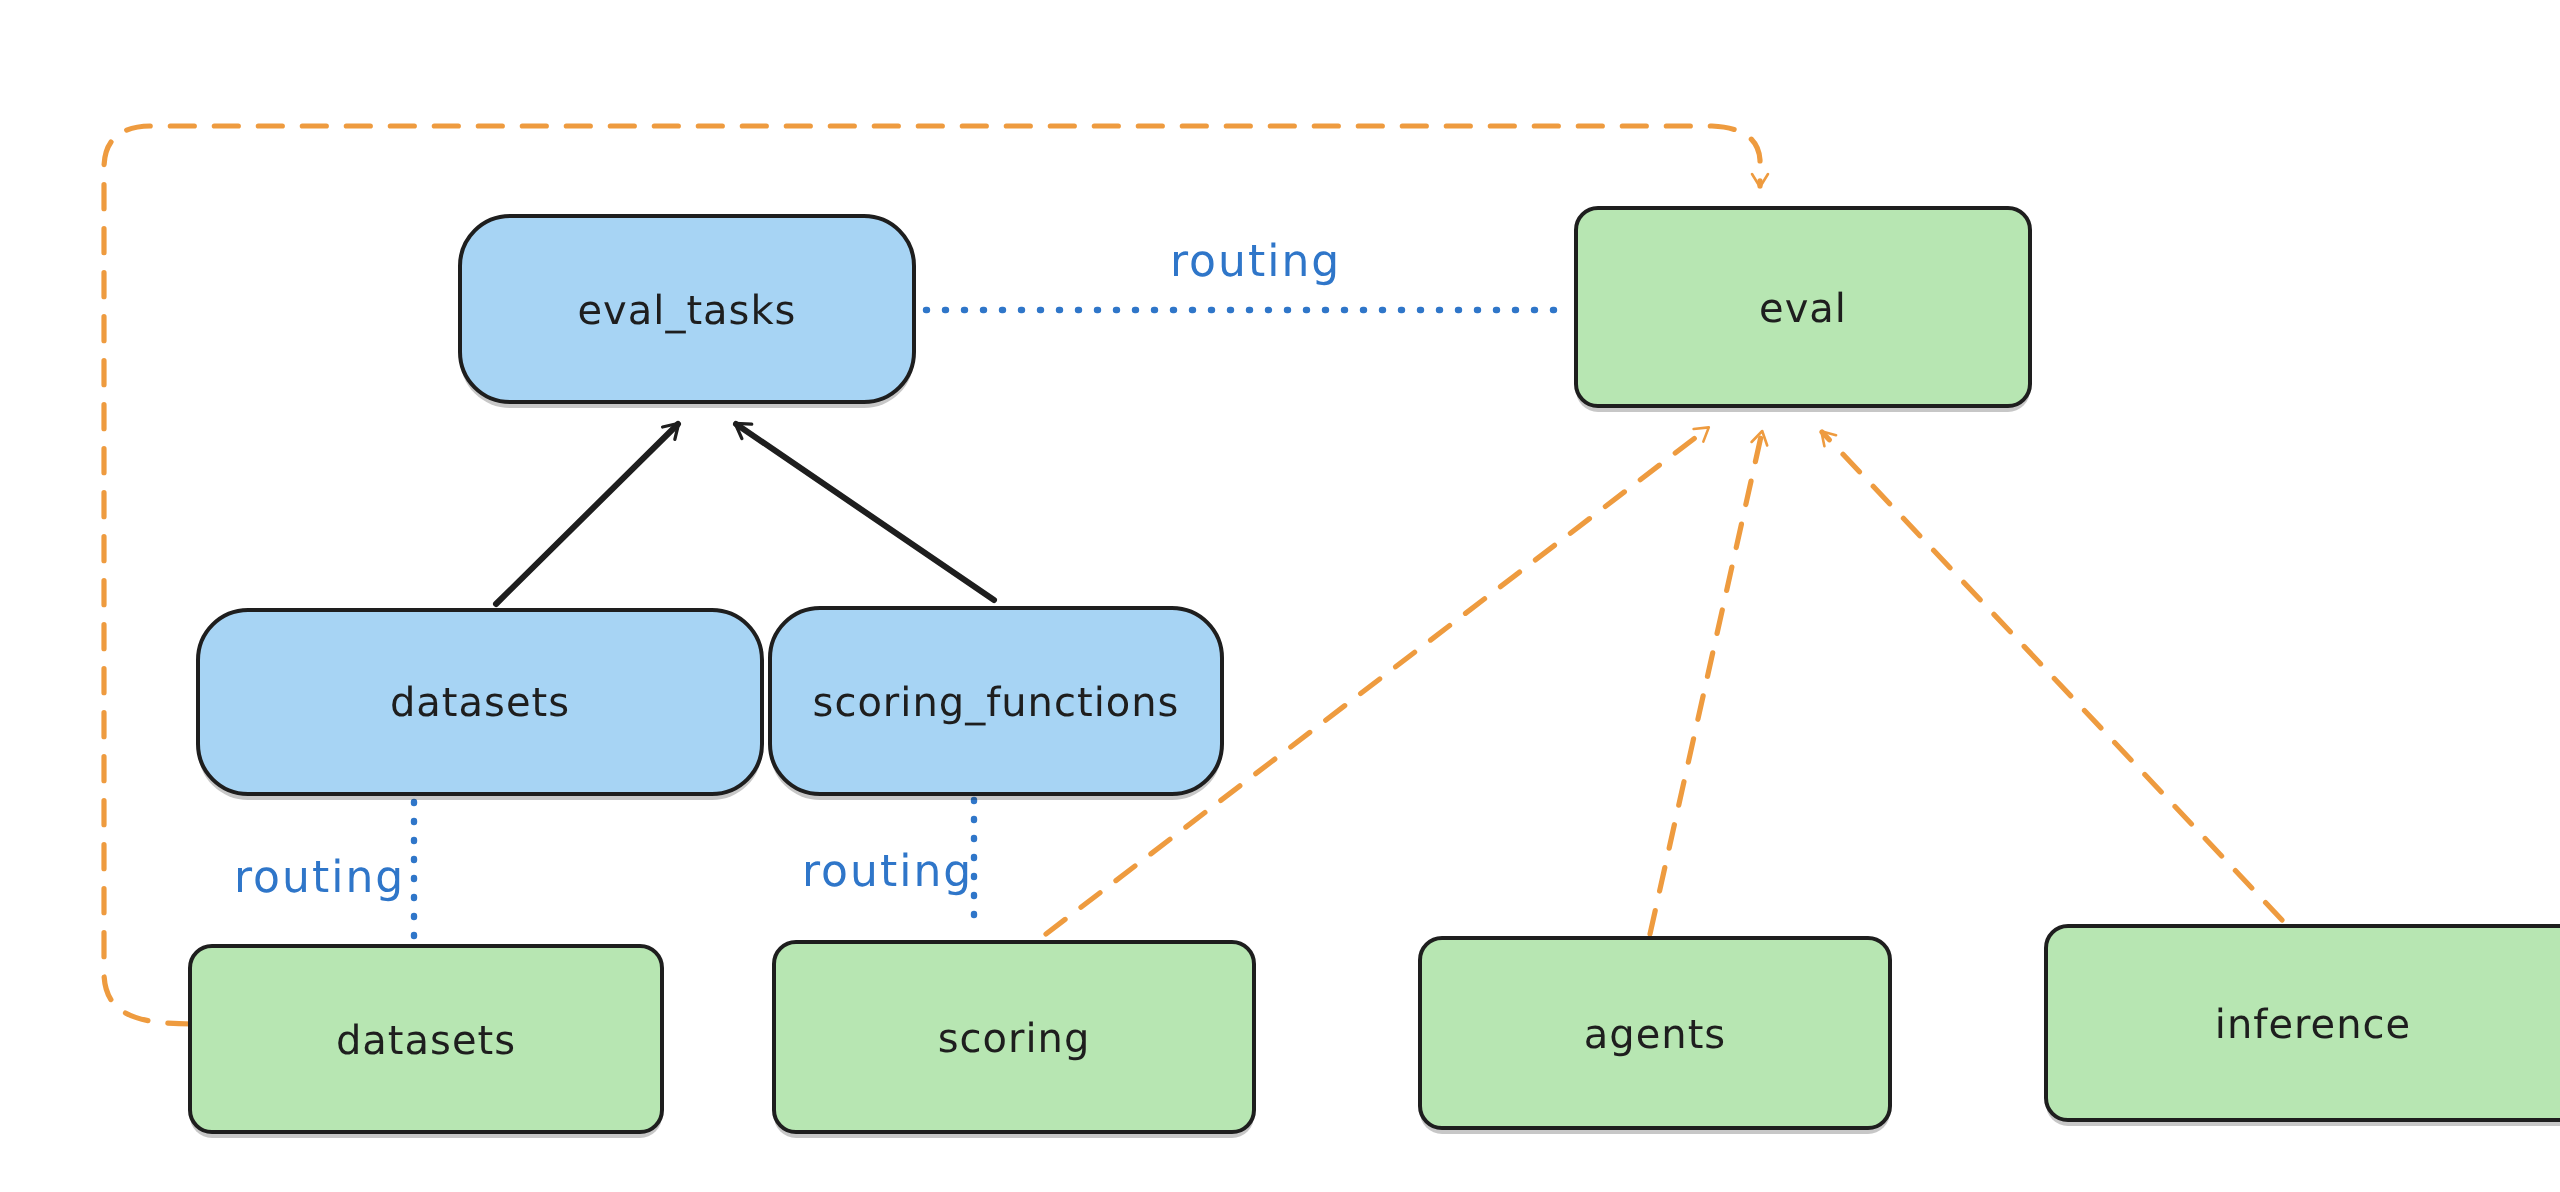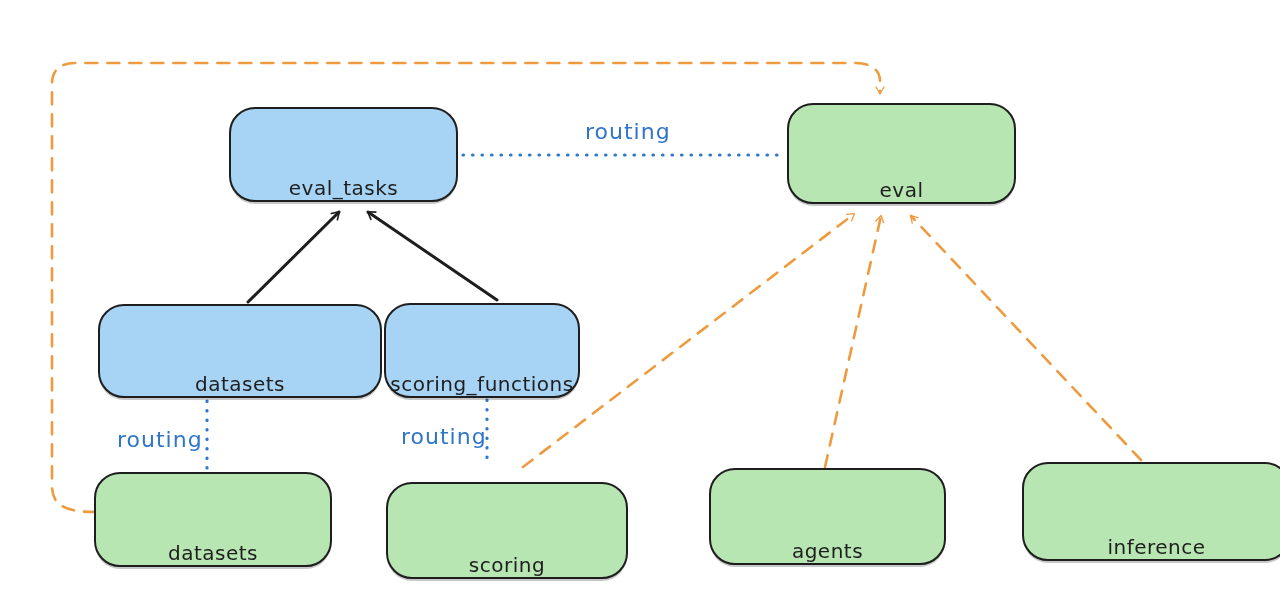--- a/index.html
+++ b/index.html
@@ -17,27 +17,27 @@
     background:var(--bg);
     font-family:"DejaVu Sans","Liberation Sans",sans-serif;
     overflow:hidden;
   }
   .edges{position:absolute;left:0;top:0;width:1280px;height:596px;}
   .node{
     position:absolute;
     box-sizing:border-box;
     border:2.5px solid var(--stroke);
     border-radius:26px;
-    display:flex;align-items:flex-end;justify-content:center;
+    display:flex;align-items:center;justify-content:center;
     font-size:20px;color:var(--stroke);
     letter-spacing:0.5px;
     box-shadow:0 3px 0 -1px rgba(30,30,30,0.25);
   }
   .node.resource{background:var(--resource_fill);}
-  .node.api{background:var(--api_fill);}
+  .node.api{background:var(--api_fill);border-radius:12px;}
   .edge-label{
     position:absolute;
     color:var(--routing_blue);
     font-size:22px;font-weight:normal;
     letter-spacing:1px;
     white-space:nowrap;
   }
   .ln{fill:none;stroke-linecap:round;}
   .ln-black{stroke:var(--stroke);stroke-width:3;}
   .ln-orange{stroke:var(--orange);stroke-width:2.6;stroke-dasharray:12 10;}
@@ -80,29 +80,29 @@
   </div>
 
   <div class="node api" style="left:787px;top:103px;width:229px;height:101px;">
     <span>eval</span>
   </div>
 
   <div class="node resource" style="left:98px;top:304px;width:284px;height:94px;">
     <span>datasets</span>
   </div>
 
-  <div class="node resource" style="left:384px;top:303px;width:196px;height:95px;">
+  <div class="node resource" style="left:384px;top:303px;width:228px;height:95px;">
     <span>scoring_functions</span>
   </div>
 
   <div class="node api" style="left:94px;top:472px;width:238px;height:95px;">
     <span>datasets</span>
   </div>
 
-  <div class="node api" style="left:386px;top:470px;width:242px;height:97px;margin-top:12px;">
+  <div class="node api" style="left:386px;top:470px;width:242px;height:97px;">
     <span>scoring</span>
   </div>
 
   <div class="node api" style="left:709px;top:468px;width:237px;height:97px;">
     <span>agents</span>
   </div>
 
   <div class="node api" style="left:1022px;top:462px;width:269px;height:99px;">
     <span>inference</span>
   </div>

